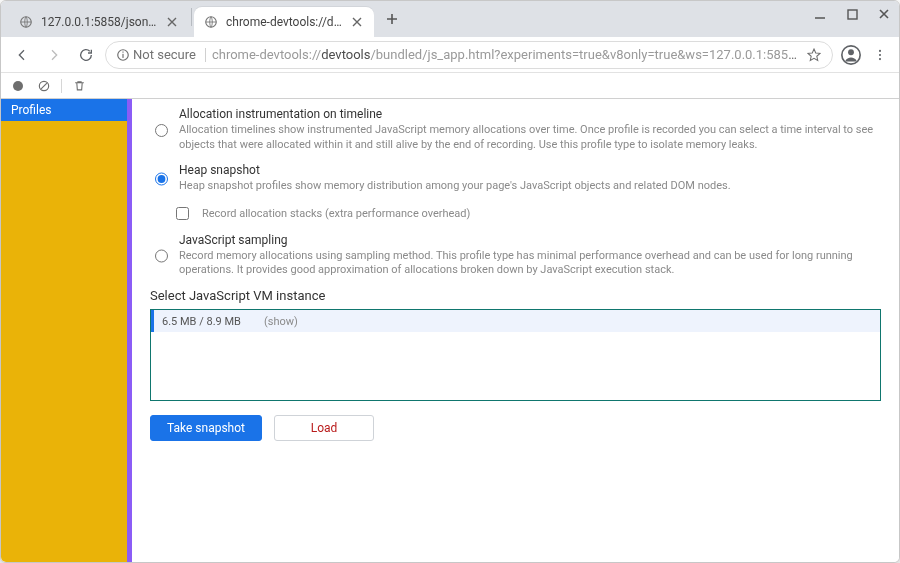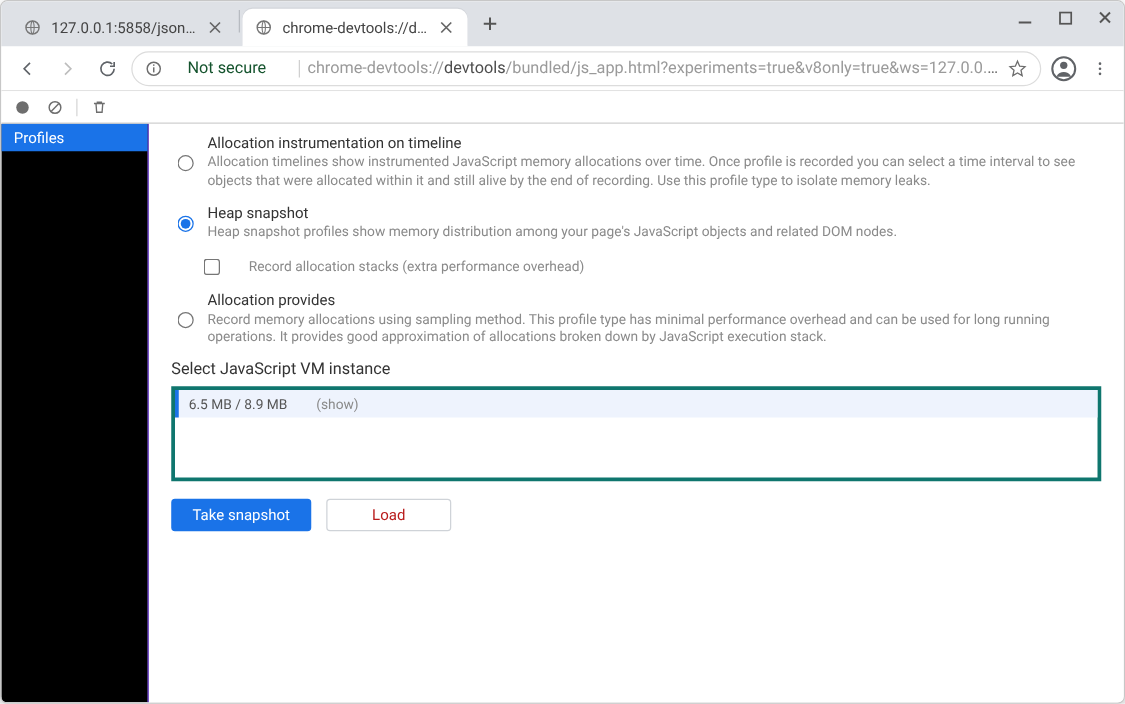--- a/index.html
+++ b/index.html
@@ -49,21 +49,21 @@
     height: 36px; background:#fff; border-bottom:1px solid #e2e2e2;
     display:flex; align-items:center; padding:0 8px; gap:6px;
   }
   .nav-btn { width:26px; height:26px; display:flex; align-items:center; justify-content:center; color:#606367; cursor:pointer; border-radius:50%; }
   .nav-btn.disabled { color:#bdbdbd; cursor:default; }
   .urlbar {
     flex:1; height:28px; border:1px solid #dcdcdc; border-radius:14px;
     display:flex; align-items:center; padding:0 10px; font-size:13px; color:#6e6e6e;
     overflow:hidden;
   }
-  .urlbar .secure { display:flex; align-items:center; gap:20px; color:#14532d; margin-right:6px; white-space:nowrap; }
+  .urlbar .secure { display:flex; align-items:center; gap:3px; color:#737373; margin-right:6px; white-space:nowrap; }
   .urlbar .secure .divider { width:1px; height:14px; background:#d0d0d0; margin-left:6px; }
   .urlbar .path { white-space:nowrap; overflow:hidden; text-overflow:ellipsis; }
   .urlbar .path .dim { color:#9a9a9a; }
   .urlbar .path .dark { color:#4d4d4d; }
   .urlbar .star { margin-left:6px; color:#6e6e6e; }
   .avatar { width:24px; height:24px; border-radius:50%; display:flex; align-items:center; justify-content:center; color:#606367; }
   .kebab { width:22px; display:flex; align-items:center; justify-content:center; color:#606367; cursor:pointer; }
 
   
   .devtools { flex:1; display:flex; flex-direction:column; background:#fff; }
@@ -77,37 +77,37 @@
   .dt-kebab { position:absolute; right:6px; top:0; bottom:0; width:22px; display:flex; align-items:center; justify-content:center; color:#6e6e6e; cursor:pointer; }
 
   .dt-toolbar {
     height:26px; border-bottom:1px solid #d0d0d0;
     display:flex; align-items:center; gap:8px; padding:0 8px; color:#6e6e6e;
   }
   .tool-btn { width:18px; height:18px; display:flex; align-items:center; justify-content:center; cursor:pointer; }
   .tool-sep { width:1px; height:14px; background:#d6d6d6; }
 
   .dt-body { flex:1; display:flex; overflow:hidden; }
-  .sidebar { width:118px; background:#000000; border-right:1px solid #8b5cf6; }
+  .sidebar { width:131px; background:#eab308; border-right:5px solid #8b5cf6; }
   .sidebar-item {
     height:22px; display:flex; align-items:center; padding:0 10px;
     font-size:12px; color:#fff; background:#1a73e8; cursor:pointer;
   }
 
   .content { flex:1; padding:8px 18px 12px 18px; font-size:12px; color:#303030; overflow:auto; }
   .section-title { font-size:13px; color:#333; margin:2px 0 8px 0; }
   .opt { display:flex; gap:8px; margin-bottom:10px; }
   .opt input[type=radio] { margin-top:1px; accent-color:#1a73e8; cursor:pointer; }
   .opt .label { color:#333; cursor:pointer; }
   .opt .desc { color:#8a8a8a; font-size:11px; margin-top:2px; line-height:1.35; }
-  .sub-check { margin:4px 0 10px 22px; display:flex; align-items:center; gap:20px; color:#8a8a8a; font-size:11px; }
+  .sub-check { margin:4px 0 10px 22px; display:flex; align-items:center; gap:10px; color:#8a8a8a; font-size:11px; }
   .sub-check input { cursor:pointer; }
 
   .vm-title { font-size:13px; color:#333; margin:10px 0 6px 0; }
-  .vm-box { border:3px solid #0f766e; height:76px; }
+  .vm-box { border:1px solid #0f766e; height:92px; }
   .vm-row {
     height:22px; background:#eef3fd; border-left:3px solid #1a73e8;
     display:flex; align-items:center; font-size:11px; color:#555; cursor:pointer;
   }
   .vm-row .mem { width:110px; padding-left:8px; }
   .vm-row .name { color:#8a8a8a; }
 
   .action-row { display:flex; gap:12px; margin-top:14px; }
   .btn {
     height:26px; padding:0 16px; font-size:12px;
@@ -276,21 +276,21 @@
           </div>
         </div>
         <div class="sub-check">
           <input type="checkbox" style="">
           <span>Record allocation stacks (extra performance overhead)</span>
         </div>
 
         <div class="opt">
           <input type="radio" name="prof" style="">
           <div>
-            <div class="label">Allocation provides</div>
+            <div class="label">JavaScript sampling</div>
             <div class="desc">Record memory allocations using sampling method. This profile type has minimal performance overhead and can be used for long running operations. It provides good approximation of allocations broken down by JavaScript execution stack.</div>
           </div>
         </div>
 
         <div class="vm-title">Select JavaScript VM instance</div>
         <div class="vm-box">
           <div class="vm-row">
             <div class="mem">6.5 MB / 8.9 MB</div>
             <div class="name">(show)</div>
           </div>

